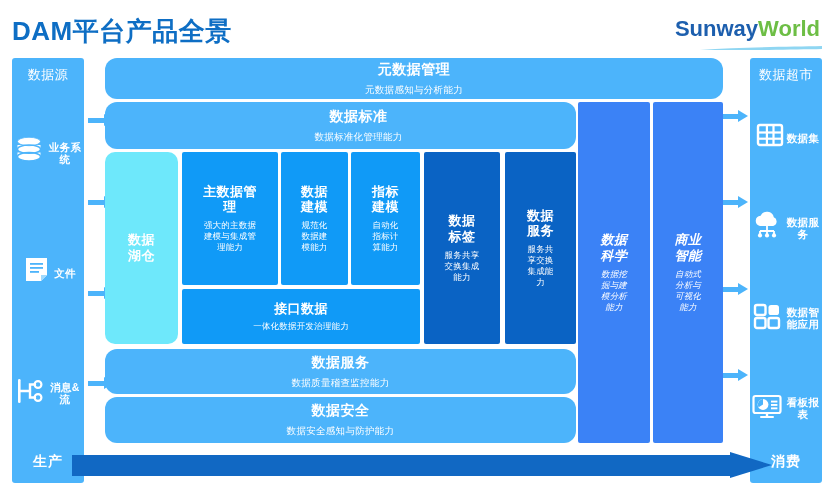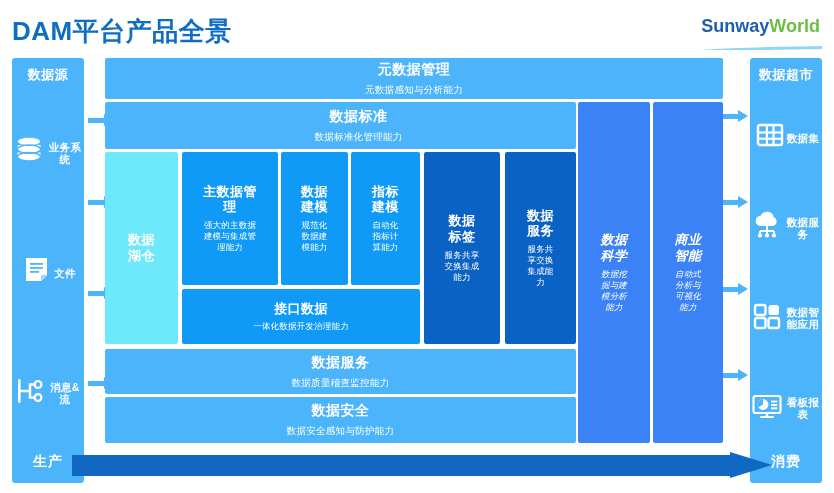--- a/index.html
+++ b/index.html
@@ -12,39 +12,39 @@
   }
 
   
   .page-title {
     position: absolute; left: 12px; top: 14px;
     font-size: 26px; font-weight: bold; color: #0e6ec4;
     letter-spacing: 0.5px; white-space: nowrap;
   }
   .logo {
     position: absolute; right: 14px; top: 16px;
-    font-size: 18px; font-weight: bold; white-space: nowrap;
+    font-size: 22px; font-weight: bold; white-space: nowrap;
   }
   .logo .s1 { color: #1d5fae; }
   .logo .s2 { color: #6dbe45; }
   .logo-swoosh {
     position: absolute; right: 12px; top: 41px;
     width: 150px; height: 9px; overflow: hidden;
   }
 
   
   .side-col {
     position: absolute; top: 58px; width: 72px; height: 425px;
     background: #4cb4fb; border-radius: 3px;
     display: flex; flex-direction: column; align-items: center;
   }
   .side-left { left: 12px; }
   .side-right { left: 750px; }
   .side-title {
-    margin-top: 8px; font-size: 13px; font-weight: bold; color: #ffffff;
+    margin-top: 8px; font-size: 13px; font-weight: normal; color: #ffffff;
     letter-spacing: 0.5px;
   }
   .side-items {
     flex: 1; width: 100%;
     display: flex; flex-direction: column;
     justify-content: space-around; align-items: center;
     padding: 6px 0 2px 0;
   }
   .side-item {
     display: flex; flex-direction: row; align-items: center;
@@ -74,21 +74,21 @@
     border-left: 10px solid #4cb4fb;
   }
   .arr-l { left: 88px; }
   .arr-r { left: 722px; }
 
   
   .core { position: absolute; left: 105px; top: 58px; width: 618px; height: 385px; }
 
   .band {
     position: absolute; left: 0; width: 618px;
-    background: #4cb4fb; border-radius: 2px;
+    background: #4cb4fb; border-radius: 12px;
     display: flex; flex-direction: column;
     align-items: center; justify-content: center;
   }
   .band.narrow { width: 471px; }
   .band-title {
     font-size: 14px; font-weight: bold; color: #ffffff; letter-spacing: 0.5px;
   }
   .band-sub {
     margin-top: 5px; font-size: 9.5px; color: #ffffff; letter-spacing: 0.3px;
   }
@@ -107,21 +107,21 @@
     padding: 4px 20px; text-align: center;
   }
   .card-title {
     font-size: 13px; font-weight: bold; color: #ffffff;
     letter-spacing: 0.4px; line-height: 1.2;
   }
   .card-sub {
     margin-top: 5px; font-size: 8.5px; color: #ffffff;
     line-height: 1.3; letter-spacing: 0.2px;
   }
-  .card-lake  { background: #6ee8fb; }
+  .card-lake  { background: #6ee8fb; border-radius: 10px; }
   .card-lake .card-title { font-size: 13px; }
   .card-mid   { background: #109af7; }
   .card-deep  { background: #0a63c4; }
   .card-navy  { background: #3b82f6; font-style: italic; }
 
   
   .value-bar { position: absolute; left: 72px; top: 452px; width: 700px; height: 27px; }
   .value-shaft {
     position: absolute; left: 0; top: 3px; width: 662px; height: 21px;
     background: #1168c3;

